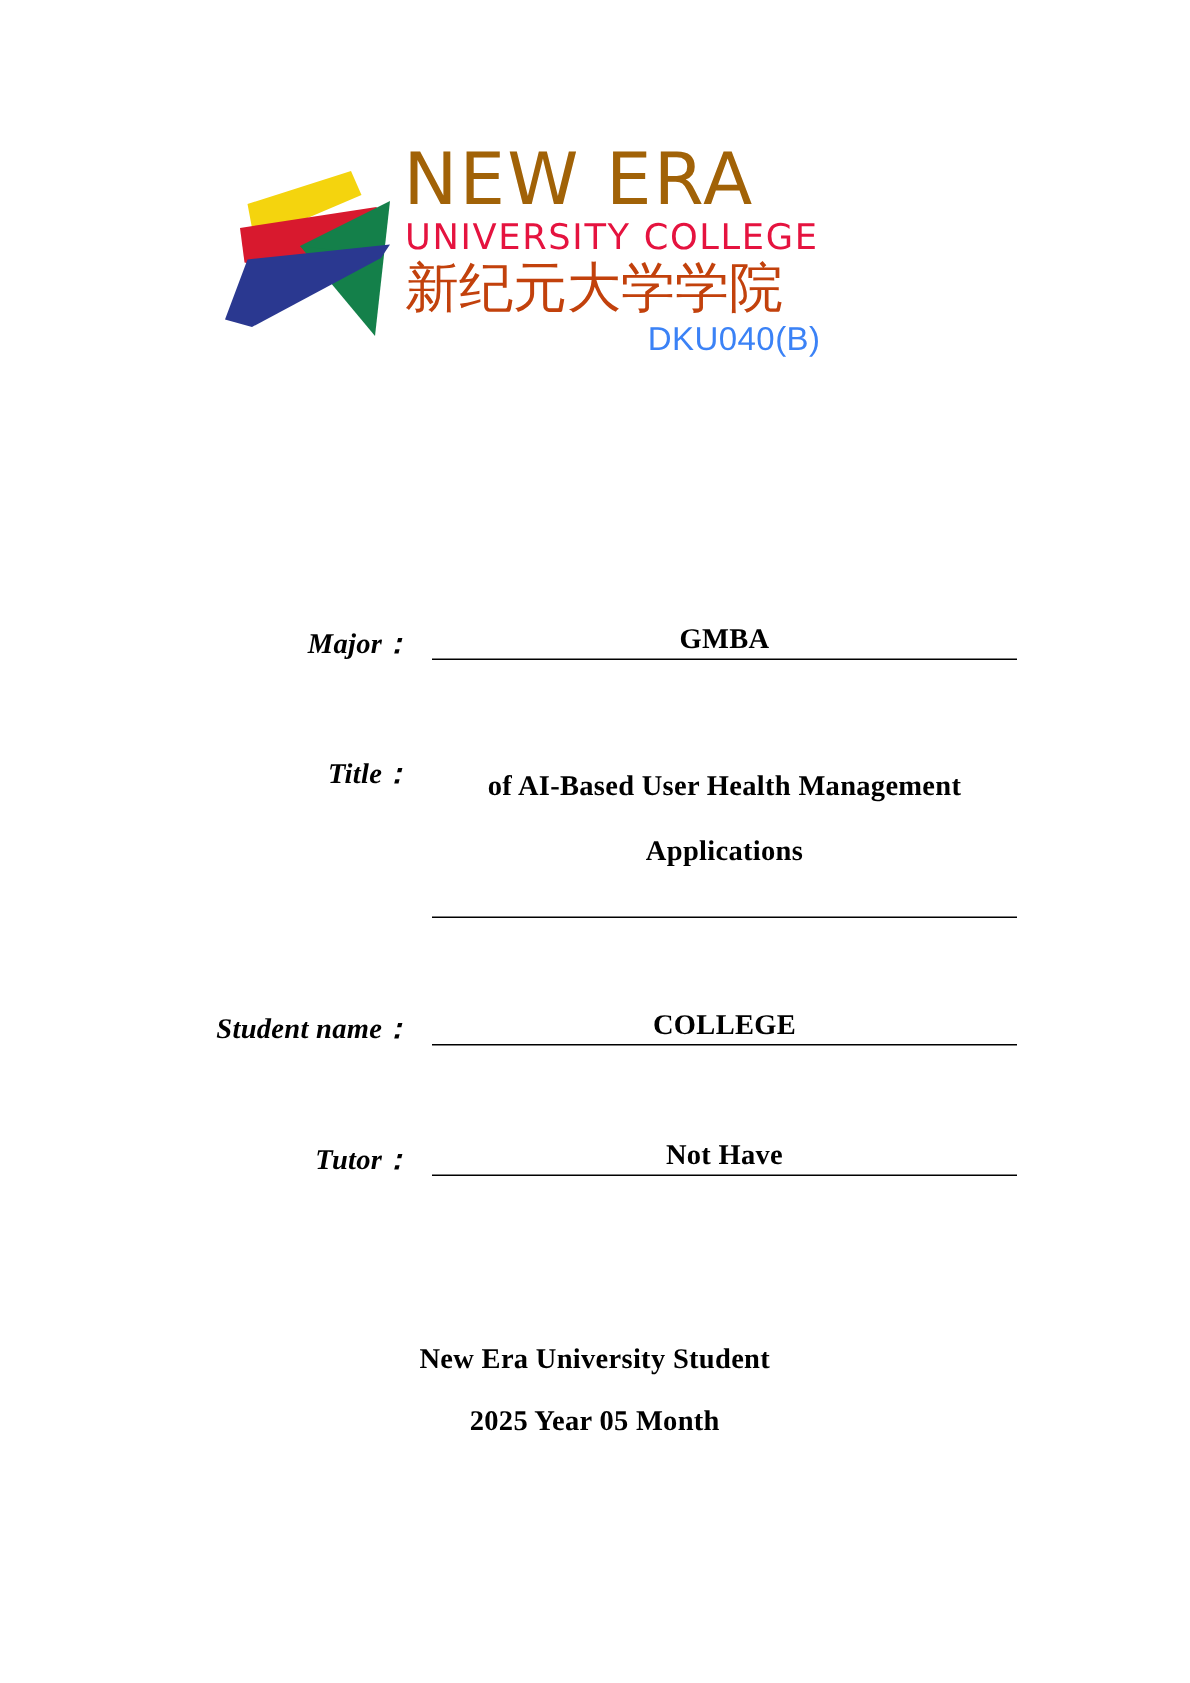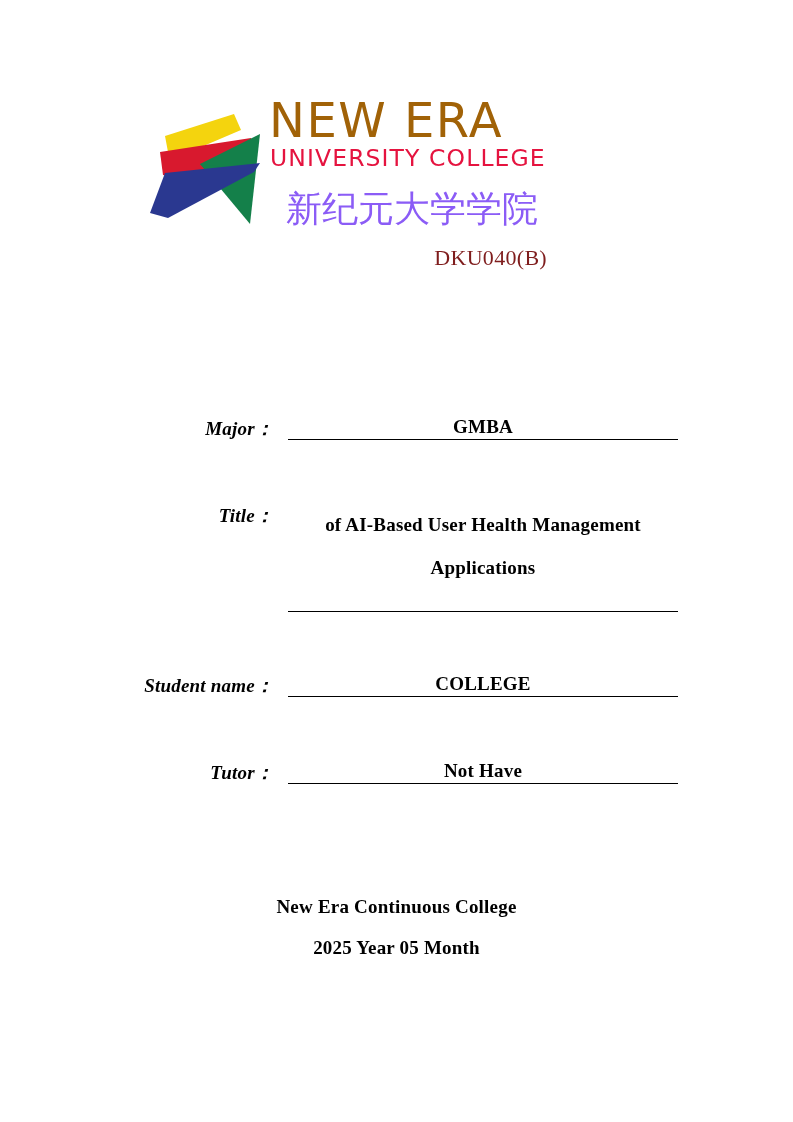--- a/index.html
+++ b/index.html
@@ -59,32 +59,32 @@
     line-height: 27px;
     white-space: nowrap;
     margin: 0;
     padding: 0 0 0 2px;
   }
   .wm-cjk {
     font-family: "DejaVu Sans", "Liberation Sans", sans-serif;
     font-size: 36px;
     font-weight: 400;
     letter-spacing: 0px;
-    color: #8b5cf6;
+    color: #c2410c;
     line-height: 41px;
     white-space: nowrap;
-    margin: 16px;
+    margin: 0;
     padding: 0 0 0 2px;
   }
   .wm-code {
-    font-family: Liberation Serif, serif;
+    font-family: Liberation Sans, sans-serif;
     font-size: 22px;
     font-weight: 400;
     letter-spacing: 0.3px;
-    color: #7f1d1d;
+    color: #3b82f6;
     line-height: 25px;
     white-space: nowrap;
     margin: 0;
     text-align: right;
     padding-right: 1px;
   }
 
   
   .field-row {
     position: absolute;
@@ -198,15 +198,15 @@
 
 <div class="field-row" style="top:760px;">
   <div class="field-label">Tutor：</div>
   <div class="field-value-area">
     <div class="field-value" style="line-height:22px;">Not Have</div>
   </div>
 </div>
 <div class="field-rule" style="top:783px;"></div>
 
 <div id="footer-block">
-  <div class="footer-line">New Era Continuous College</div>
+  <div class="footer-line">New Era University Student</div>
   <div class="footer-line">2025 Year 05 Month</div>
 </div>
 
 </body></html>

